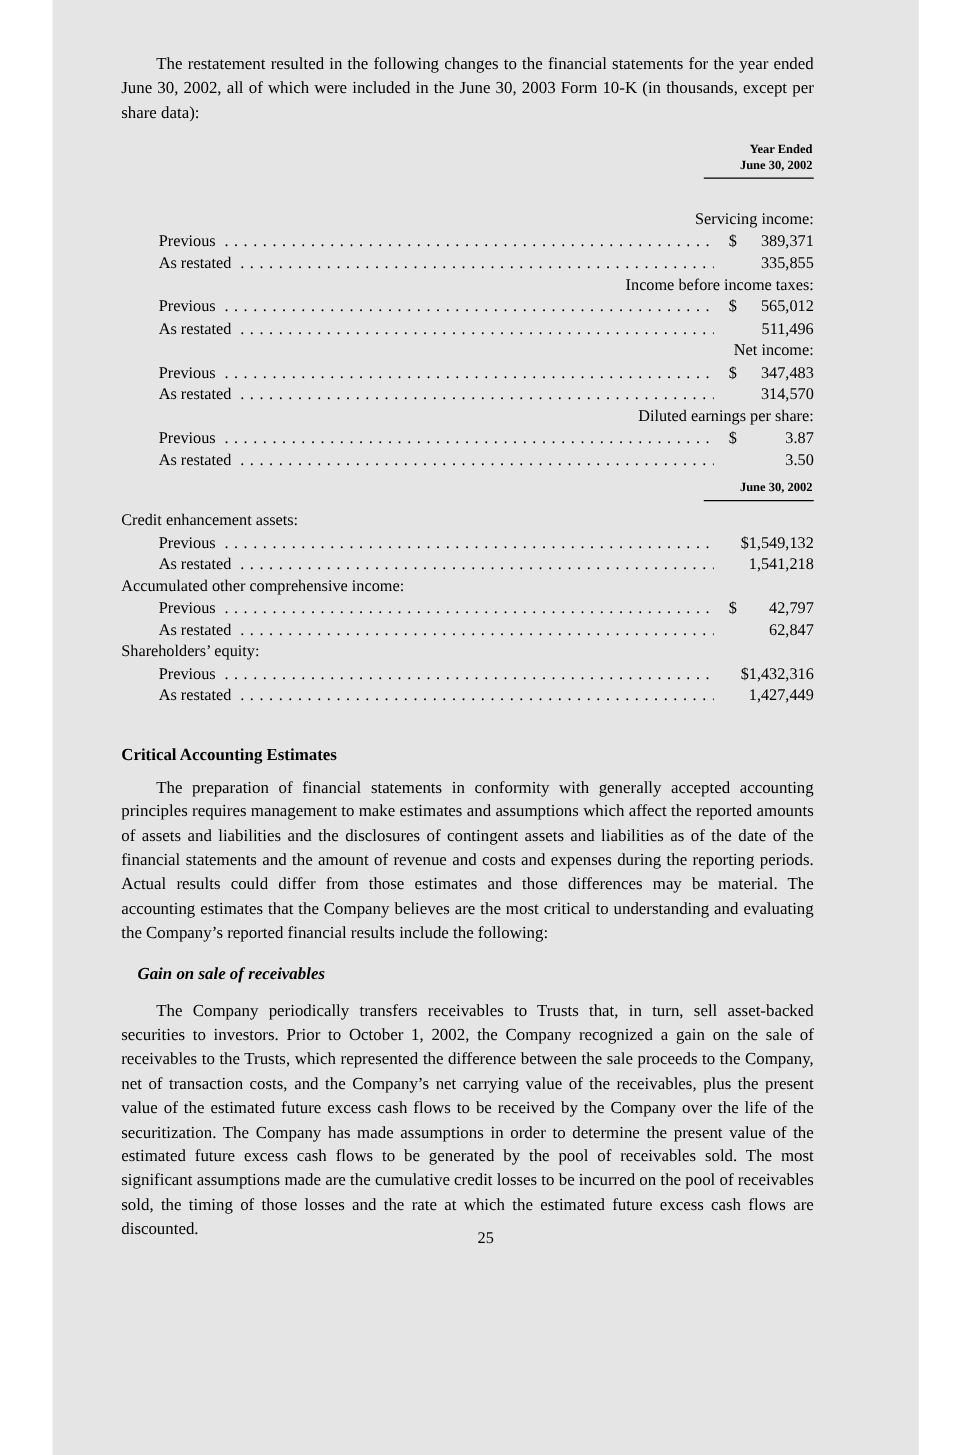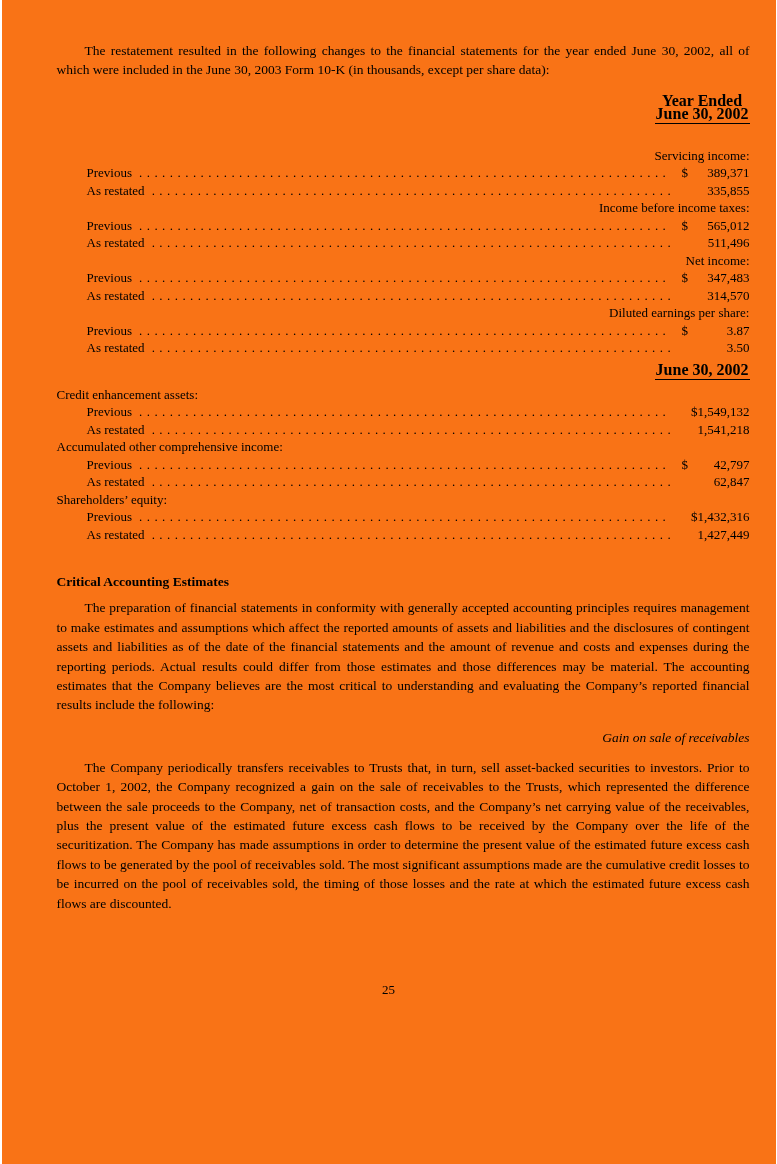--- a/index.html
+++ b/index.html
@@ -1,43 +1,42 @@
 <!DOCTYPE html>
 <html><head>
 <meta charset="utf-8">
 <style>
   html, body { margin: 0; padding: 0; background: #fff; }
   .page {
     position: relative;
-    width: 774px;
+    width: 693px;
     height: 1164px;
     margin: 0 auto;
-    background: #f97316;
+    background: #e5e5e5;
     color: #000000;
     font-family: "Liberation Serif", serif;
     box-sizing: border-box;
-    padding: 41px 26px 0 55px;
+    padding: 41px 84px 0 55px;
     overflow: hidden;
   }
   .para {
     margin: 0;
     font-size: 13.5px;
     line-height: 19.4px;
     text-align: justify;
     text-indent: 28px;
   }
   
   .col-header { text-align: right; }
   .col-header.first { margin-top: 14px; }
   .col-header.second { margin-top: 3px; }
   .ch-box {
     display: inline-block;
-    text-align: center;
     font-weight: bold;
-    font-size: 16px;
+    font-size: 10px;
     line-height: 13px;
     border-bottom: 1.5px solid #000;
     padding: 0 1px 3px 1px;
     min-width: 86px;
   }
   .fin-table { font-size: 13px; }
   .fin-table.t1 { margin-top: 24px; text-align: right; }
   .fin-table.t2 { margin-top: 7px; }
   .trow {
     display: flex;
@@ -70,23 +69,22 @@
     font-size: 13.5px;
     line-height: 19px;
     font-weight: bold;
   }
   .para.p1 { margin-top: 7px; text-indent: 28px; }
   .sub-heading {
     margin: 13px 0 0 0;
     font-size: 13.5px;
     line-height: 19px;
     font-style: italic;
-    font-weight: normal;
+    font-weight: bold;
     padding-left: 13px;
-    text-align: right;
   }
   .para.p2 { margin-top: 11px; }
   .page-number {
     position: absolute;
     left: 0;
     right: 0;
     top: 982px;
     text-align: center;
     font-size: 13px;
   }

